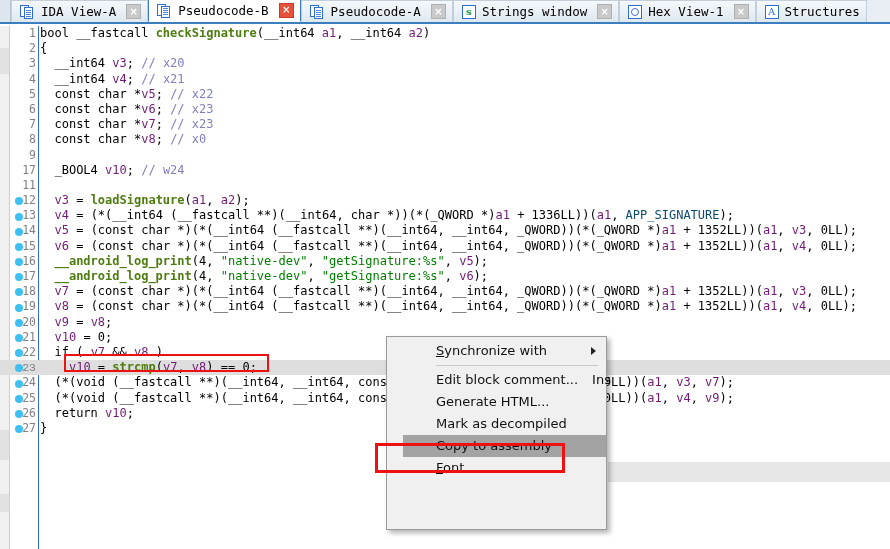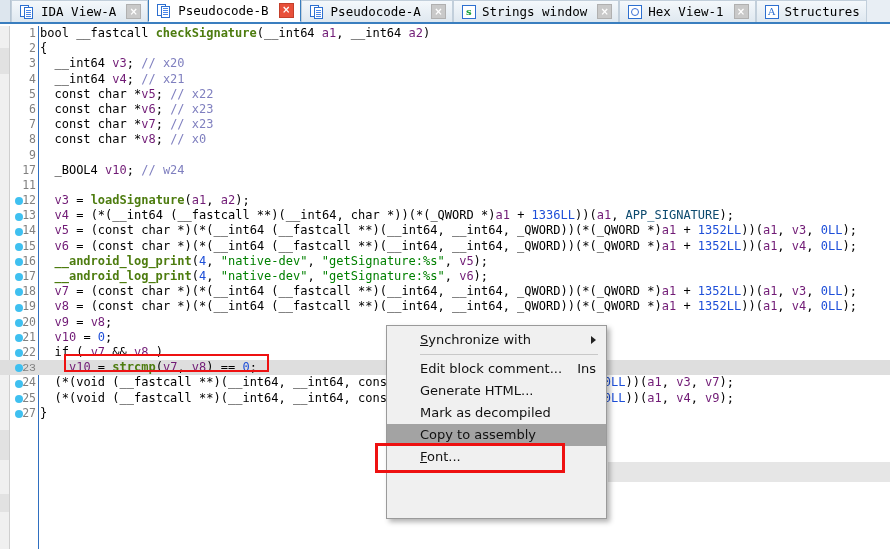--- a/index.html
+++ b/index.html
@@ -117,44 +117,45 @@
   }
   .row.hl{background:#dedede;}
   .row.hl .ln{color:#808080;font-family:Liberation Mono, monospace;}
 
   
   .kw{color:#000000;}
   .var{color:#701a75;}
   .fn{color:#4d7c0f;font-weight:bold;}
   .com{color:#7f7fbf;}
   .str{color:#008000;}
-  .num{color:#1d4ed8;}
+  .num{color:#000000;}
   .mac{color:#0c4a6e;}
   .pun{color:#000000;}
 
   
   .annot-code{
     position:absolute;left:64px;top:354px;width:205px;height:18px;
     border:2.5px solid #ee1111;box-sizing:border-box;
     z-index:6;pointer-events:none;
   }
   
   .rightband{
     position:absolute;left:608px;top:436px;width:282px;height:20px;background:#e6e6e6;
   }
 
   
   .ctxmenu{
-    position:absolute;left:386px;top:325px;width:221px;height:194px;
+    position:absolute;left:386px;top:336px;width:221px;height:194px;
     background:#f0f0f0;
     border:1px solid #9a9a9a;
     box-sizing:border-box;
     box-shadow:3px 3px 5px rgba(0,0,0,0.30);
     z-index:10;
     font-family:"DejaVu Sans", sans-serif;
+    padding-left:16px;
   }
   .ctxmenu .gutterstrip{
     position:absolute;left:0;top:0;width:27px;height:100%;
     background:#f0f0f0;
   }
   .mi{
     position:relative;height:22px;line-height:22px;
     display:flex;align-items:center;
     font-size:13px;color:#111;
     padding-left:33px;padding-right:10px;
@@ -257,20 +258,21 @@
         <div class="row"><span class="bp"></span><span class="ln">16</span><span class="src"><span class="pun"> </span><span class="pun"> </span><span class="fn">__android_log_print</span><span class="pun">(</span><span class="num">4</span><span class="pun">,</span><span class="pun"> </span><span class="str">"native-dev"</span><span class="pun">,</span><span class="pun"> </span><span class="str">"getSignature:%s"</span><span class="pun">,</span><span class="pun"> </span><span class="var">v5</span><span class="pun">)</span><span class="pun">;</span></span></div>
         <div class="row"><span class="bp"></span><span class="ln">17</span><span class="src"><span class="pun"> </span><span class="pun"> </span><span class="fn">__android_log_print</span><span class="pun">(</span><span class="num">4</span><span class="pun">,</span><span class="pun"> </span><span class="str">"native-dev"</span><span class="pun">,</span><span class="pun"> </span><span class="str">"getSignature:%s"</span><span class="pun">,</span><span class="pun"> </span><span class="var">v6</span><span class="pun">)</span><span class="pun">;</span></span></div>
         <div class="row"><span class="bp"></span><span class="ln">18</span><span class="src"><span class="pun"> </span><span class="pun"> </span><span class="var">v7</span><span class="pun"> </span><span class="pun">=</span><span class="pun"> </span><span class="pun">(</span><span class="kw">const</span><span class="pun"> </span><span class="kw">char</span><span class="pun"> </span><span class="pun">*</span><span class="pun">)</span><span class="pun">(</span><span class="pun">*</span><span class="pun">(</span><span class="kw">__int64</span><span class="pun"> </span><span class="pun">(</span><span class="kw">__fastcall</span><span class="pun"> </span><span class="pun">*</span><span class="pun">*</span><span class="pun">)</span><span class="pun">(</span><span class="kw">__int64</span><span class="pun">,</span><span class="pun"> </span><span class="kw">__int64</span><span class="pun">,</span><span class="pun"> </span><span class="kw">_QWORD</span><span class="pun">)</span><span class="pun">)</span><span class="pun">(</span><span class="pun">*</span><span class="pun">(</span><span class="kw">_QWORD</span><span class="pun"> </span><span class="pun">*</span><span class="pun">)</span><span class="var">a1</span><span class="pun"> </span><span class="pun">+</span><span class="pun"> </span><span class="num">1352LL</span><span class="pun">)</span><span class="pun">)</span><span class="pun">(</span><span class="var">a1</span><span class="pun">,</span><span class="pun"> </span><span class="var">v3</span><span class="pun">,</span><span class="pun"> </span><span class="num">0LL</span><span class="pun">)</span><span class="pun">;</span></span></div>
         <div class="row"><span class="bp"></span><span class="ln">19</span><span class="src"><span class="pun"> </span><span class="pun"> </span><span class="var">v8</span><span class="pun"> </span><span class="pun">=</span><span class="pun"> </span><span class="pun">(</span><span class="kw">const</span><span class="pun"> </span><span class="kw">char</span><span class="pun"> </span><span class="pun">*</span><span class="pun">)</span><span class="pun">(</span><span class="pun">*</span><span class="pun">(</span><span class="kw">__int64</span><span class="pun"> </span><span class="pun">(</span><span class="kw">__fastcall</span><span class="pun"> </span><span class="pun">*</span><span class="pun">*</span><span class="pun">)</span><span class="pun">(</span><span class="kw">__int64</span><span class="pun">,</span><span class="pun"> </span><span class="kw">__int64</span><span class="pun">,</span><span class="pun"> </span><span class="kw">_QWORD</span><span class="pun">)</span><span class="pun">)</span><span class="pun">(</span><span class="pun">*</span><span class="pun">(</span><span class="kw">_QWORD</span><span class="pun"> </span><span class="pun">*</span><span class="pun">)</span><span class="var">a1</span><span class="pun"> </span><span class="pun">+</span><span class="pun"> </span><span class="num">1352LL</span><span class="pun">)</span><span class="pun">)</span><span class="pun">(</span><span class="var">a1</span><span class="pun">,</span><span class="pun"> </span><span class="var">v4</span><span class="pun">,</span><span class="pun"> </span><span class="num">0LL</span><span class="pun">)</span><span class="pun">;</span></span></div>
         <div class="row"><span class="bp"></span><span class="ln">20</span><span class="src"><span class="pun"> </span><span class="pun"> </span><span class="var">v9</span><span class="pun"> </span><span class="pun">=</span><span class="pun"> </span><span class="var">v8</span><span class="pun">;</span></span></div>
         <div class="row"><span class="bp"></span><span class="ln">21</span><span class="src"><span class="pun"> </span><span class="pun"> </span><span class="var">v10</span><span class="pun"> </span><span class="pun">=</span><span class="pun"> </span><span class="num">0</span><span class="pun">;</span></span></div>
         <div class="row"><span class="bp"></span><span class="ln">22</span><span class="src"><span class="pun"> </span><span class="pun"> </span><span class="kw">if</span><span class="pun"> </span><span class="pun">(</span><span class="pun"> </span><span class="var">v7</span><span class="pun"> </span><span class="pun">&amp;</span><span class="pun">&amp;</span><span class="pun"> </span><span class="var">v8</span><span class="pun"> </span><span class="pun">)</span></span></div>
         <div class="row hl"><span class="bp"></span><span class="ln">23</span><span class="src"><span class="pun"> </span><span class="pun"> </span><span class="pun"> </span><span class="pun"> </span><span class="var">v10</span><span class="pun"> </span><span class="pun">=</span><span class="pun"> </span><span class="fn">strcmp</span><span class="pun">(</span><span class="var">v7</span><span class="pun">,</span><span class="pun"> </span><span class="var">v8</span><span class="pun">)</span><span class="pun"> </span><span class="pun">=</span><span class="pun">=</span><span class="pun"> </span><span class="num">0</span><span class="pun">;</span></span></div>
         <div class="row"><span class="bp"></span><span class="ln">24</span><span class="src"><span class="pun"> </span><span class="pun"> </span><span class="pun">(</span><span class="pun">*</span><span class="pun">(</span><span class="kw">void</span><span class="pun"> </span><span class="pun">(</span><span class="kw">__fastcall</span><span class="pun"> </span><span class="pun">*</span><span class="pun">*</span><span class="pun">)</span><span class="pun">(</span><span class="kw">__int64</span><span class="pun">,</span><span class="pun"> </span><span class="kw">__int64</span><span class="pun">,</span><span class="pun"> </span><span class="kw">const</span><span class="pun"> </span><span class="kw">char</span><span class="pun"> </span><span class="pun">*</span><span class="pun">)</span><span class="pun">)</span><span class="pun">(</span><span class="pun">*</span><span class="pun">(</span><span class="kw">_QWORD</span><span class="pun"> </span><span class="pun">*</span><span class="pun">)</span><span class="var">a1</span><span class="pun"> </span><span class="pun">+</span><span class="pun"> </span><span class="num">1360LL</span><span class="pun">)</span><span class="pun">)</span><span class="pun">(</span><span class="var">a1</span><span class="pun">,</span><span class="pun"> </span><span class="var">v3</span><span class="pun">,</span><span class="pun"> </span><span class="var">v7</span><span class="pun">)</span><span class="pun">;</span></span></div>
         <div class="row"><span class="bp"></span><span class="ln">25</span><span class="src"><span class="pun"> </span><span class="pun"> </span><span class="pun">(</span><span class="pun">*</span><span class="pun">(</span><span class="kw">void</span><span class="pun"> </span><span class="pun">(</span><span class="kw">__fastcall</span><span class="pun"> </span><span class="pun">*</span><span class="pun">*</span><span class="pun">)</span><span class="pun">(</span><span class="kw">__int64</span><span class="pun">,</span><span class="pun"> </span><span class="kw">__int64</span><span class="pun">,</span><span class="pun"> </span><span class="kw">const</span><span class="pun"> </span><span class="kw">char</span><span class="pun"> </span><span class="pun">*</span><span class="pun">)</span><span class="pun">)</span><span class="pun">(</span><span class="pun">*</span><span class="pun">(</span><span class="kw">_QWORD</span><span class="pun"> </span><span class="pun">*</span><span class="pun">)</span><span class="var">a1</span><span class="pun"> </span><span class="pun">+</span><span class="pun"> </span><span class="num">1360LL</span><span class="pun">)</span><span class="pun">)</span><span class="pun">(</span><span class="var">a1</span><span class="pun">,</span><span class="pun"> </span><span class="var">v4</span><span class="pun">,</span><span class="pun"> </span><span class="var">v9</span><span class="pun">)</span><span class="pun">;</span></span></div>
+        <div class="row"><span class="bp"></span><span class="ln">26</span><span class="src"><span class="pun"> </span><span class="pun"> </span><span class="kw">return</span><span class="pun"> </span><span class="var">v10</span><span class="pun">;</span></span></div>
         <div class="row"><span class="bp"></span><span class="ln">27</span><span class="src"><span class="pun">}</span></span></div>
       </div>
     <div class="rightband"></div>
   </div>
 
   <div class="annot-code"></div>
 
   <div class="ctxmenu">
     <div class="gutterstrip"></div>
     <div id="menu-host" style="position:relative;padding-top:3px;">

